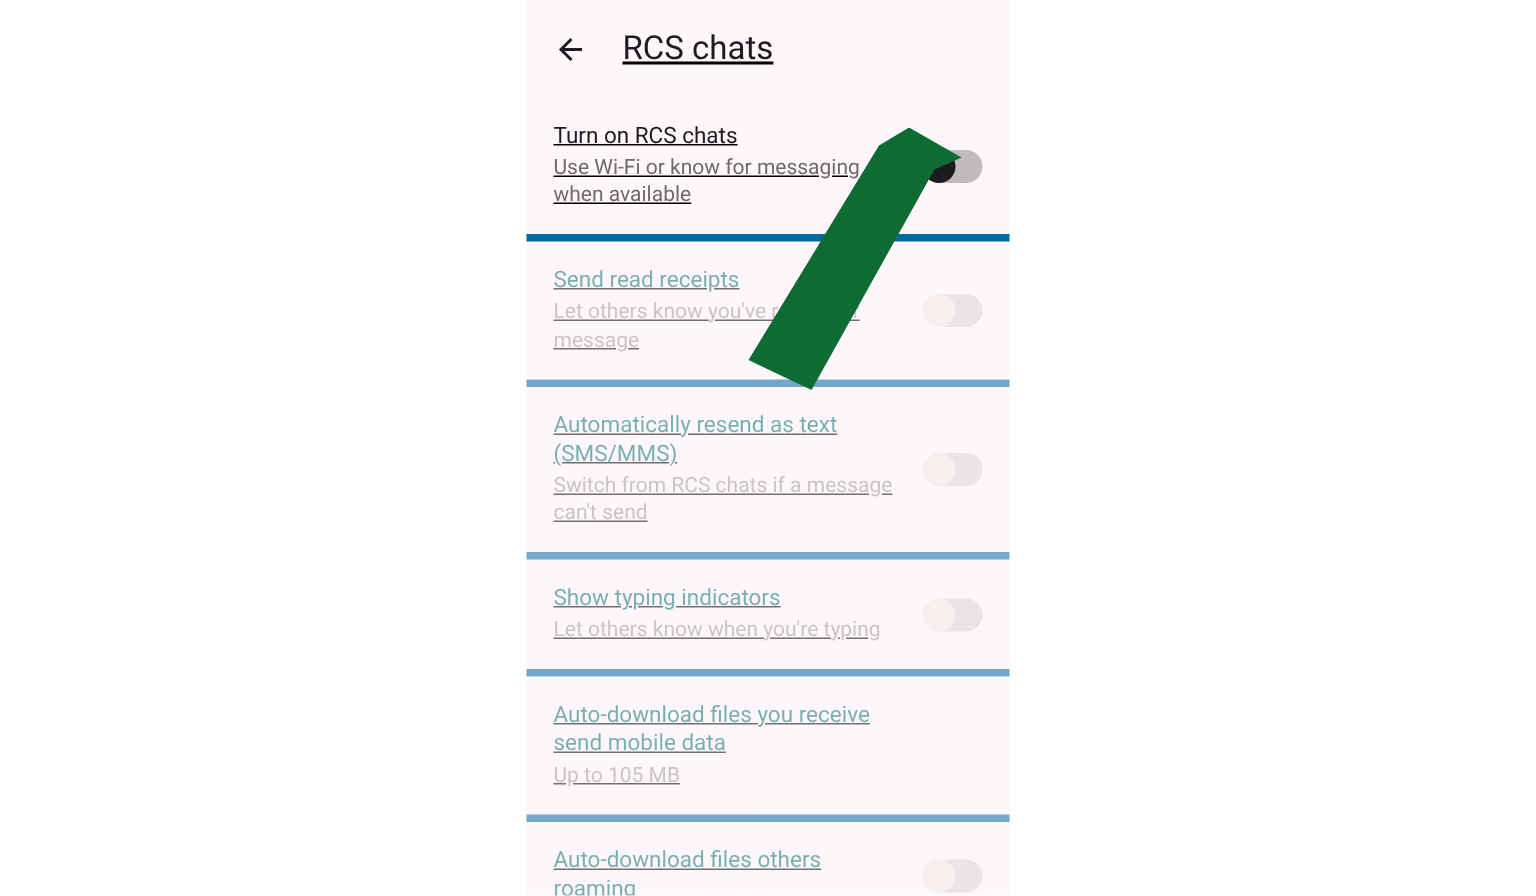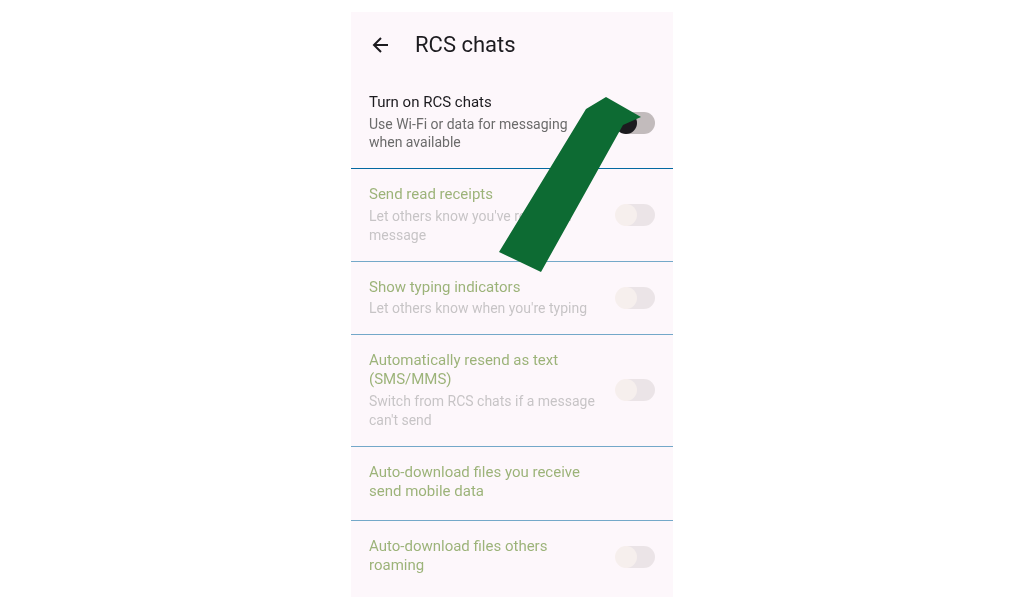--- a/index.html
+++ b/index.html
@@ -13,21 +13,22 @@
       width: 1024px;
       height: 597px;
       display: flex;
       justify-content: center;
       padding-top: 0;
     }
     .phone-container {
       width: 322px;
       background: #fdf7fb;
       position: relative;
-      margin-top: 12px;
+      margin-top: 0;
+      text-decoration: underline;
     }
     .header {
       display: flex;
       align-items: center;
       padding: 20px 18px;
       gap: 22px;
     }
     .back-arrow {
       width: 24px;
       height: 24px;
@@ -37,42 +38,42 @@
       font-size: 22px;
       color: #1c1b1f;
       font-weight: 400;
     }
     .setting-item {
       padding: 16px 18px;
       display: flex;
       align-items: center;
       justify-content: space-between;
       gap: 16px;
-      border-bottom: 1px solid #0369a1;
+      border-bottom: 5px solid #0369a1;
     }
     .setting-item.disabled {
       opacity: 0.55;
     }
     .setting-text {
       flex: 1;
       max-width: 230px;
     }
     .setting-title {
       font-size: 15px;
       color: #1c1b1f;
       line-height: 1.3;
       margin-bottom: 2px;
     }
     .setting-subtitle {
       font-size: 14px;
       color: #6b6b6b;
       line-height: 1.35;
     }
     .disabled .setting-title {
-      color: #4d7c0f;
+      color: #0f766e;
     }
     .disabled .setting-subtitle {
       color: #9b9b9b;
     }
     .toggle {
       width: 38px;
       height: 22px;
       background: #c2bbbc;
       border-radius: 11px;
       position: relative;
@@ -113,60 +114,61 @@
       <svg viewBox="0 0 24 24" width="24" height="24" fill="none" stroke="#1c1b1f" stroke-width="2">
         <path d="M19 12H5M12 19l-7-7 7-7"></path>
       </svg>
     </div>
     <div class="header-title">RCS chats</div>
   </div>
 
   <div class="setting-item">
     <div class="setting-text">
       <div class="setting-title">Turn on RCS chats</div>
-      <div class="setting-subtitle">Use Wi-Fi or data for messaging when available</div>
+      <div class="setting-subtitle">Use Wi-Fi or know for messaging when available</div>
     </div>
     <div class="toggle">
       <div class="toggle-thumb"></div>
     </div>
   </div>
 
   <div class="setting-item disabled">
     <div class="setting-text">
       <div class="setting-title">Send read receipts</div>
       <div class="setting-subtitle">Let others know you've read their message</div>
     </div>
     <div class="toggle off disabled">
       <div class="toggle-thumb"></div>
     </div>
   </div>
 
   <div class="setting-item disabled">
     <div class="setting-text">
+      <div class="setting-title">Automatically resend as text (SMS/MMS)</div>
+      <div class="setting-subtitle">Switch from RCS chats if a message can't send</div>
+    </div>
+    <div class="toggle off disabled">
+      <div class="toggle-thumb"></div>
+    </div>
+  </div>
+
+  <div class="setting-item disabled">
+    <div class="setting-text">
       <div class="setting-title">Show typing indicators</div>
       <div class="setting-subtitle">Let others know when you're typing</div>
     </div>
     <div class="toggle off disabled">
       <div class="toggle-thumb"></div>
     </div>
   </div>
 
   <div class="setting-item disabled">
     <div class="setting-text">
-      <div class="setting-title">Automatically resend as text (SMS/MMS)</div>
-      <div class="setting-subtitle">Switch from RCS chats if a message can't send</div>
-    </div>
-    <div class="toggle off disabled">
-      <div class="toggle-thumb"></div>
-    </div>
-  </div>
-
-  <div class="setting-item disabled">
-    <div class="setting-text">
       <div class="setting-title">Auto-download files you receive send mobile data</div>
+      <div class="setting-subtitle">Up to 105 MB</div>
     </div>
   </div>
 
   <div class="setting-item disabled" style="border-bottom:none;">
     <div class="setting-text">
       <div class="setting-title">Auto-download files others roaming</div>
     </div>
     <div class="toggle off disabled">
       <div class="toggle-thumb"></div>
     </div>

